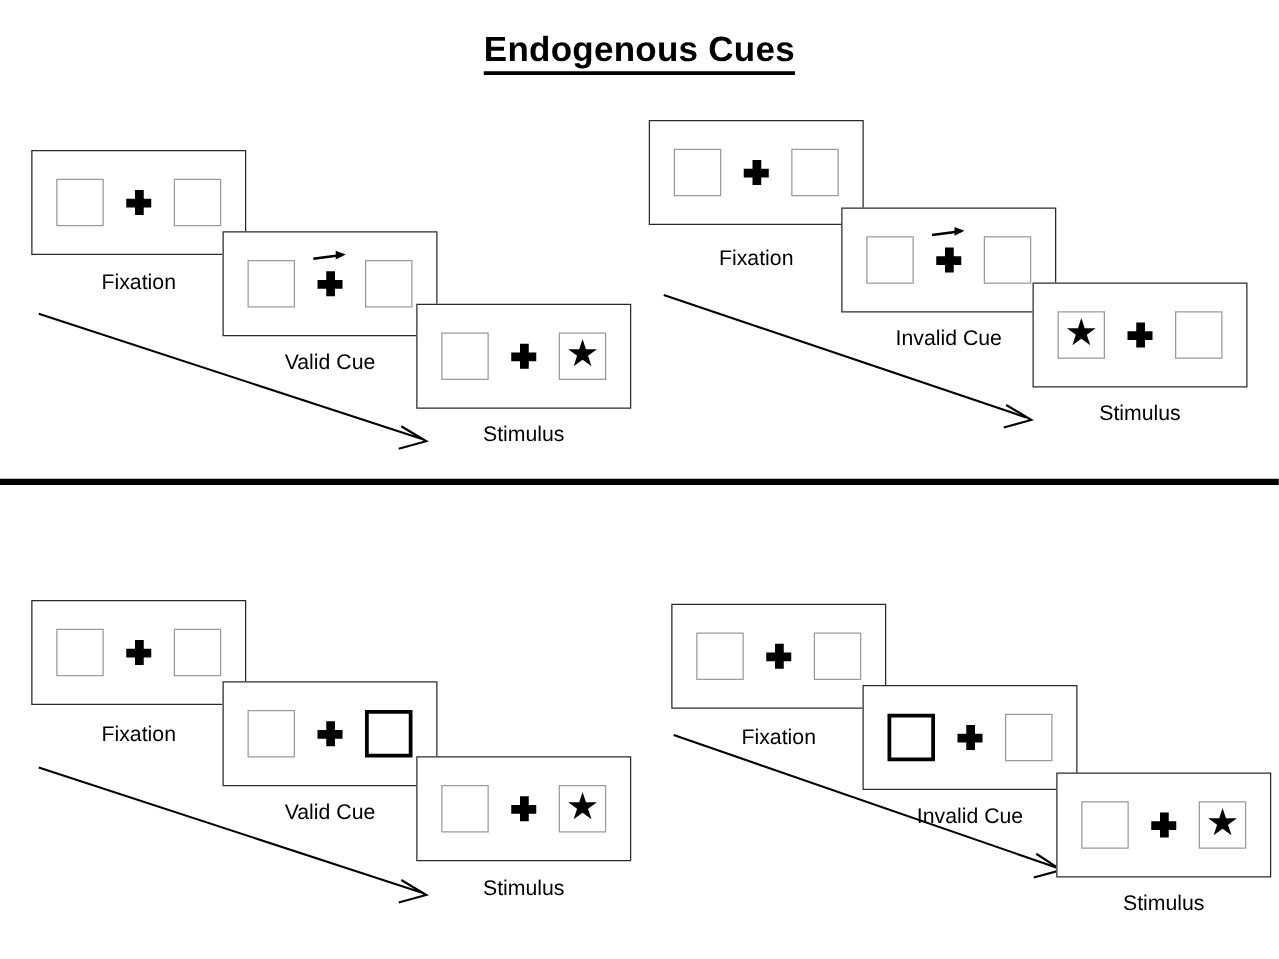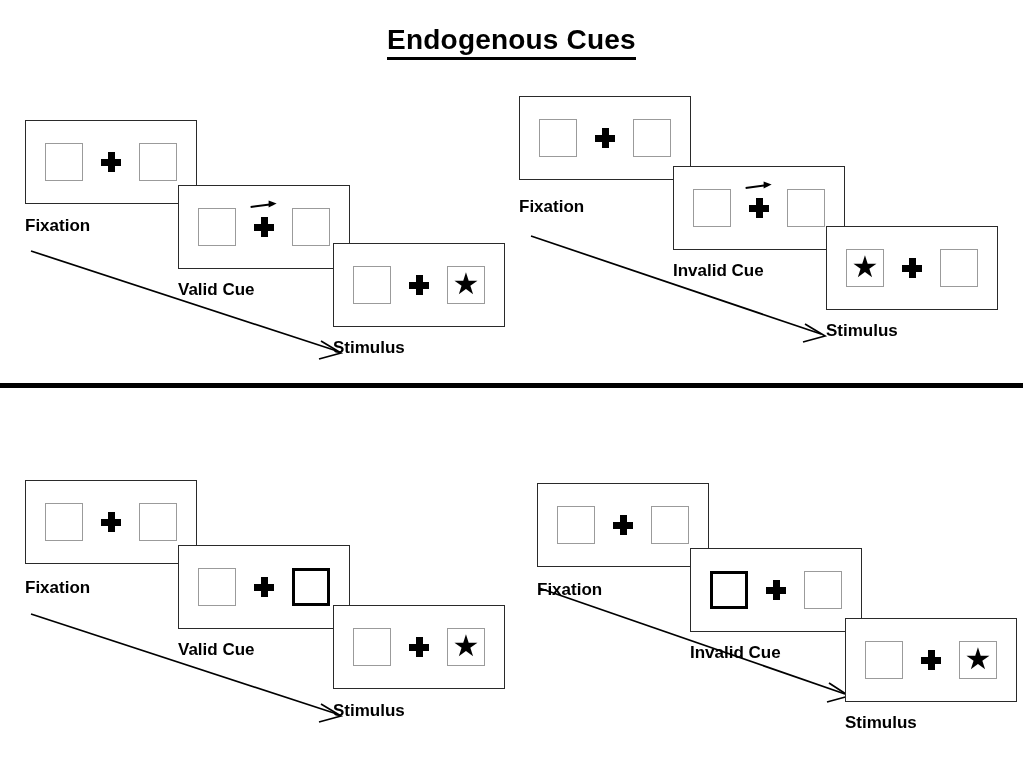--- a/index.html
+++ b/index.html
@@ -86,23 +86,23 @@
     position:absolute;
     top:-17px;
     left:50%;
     transform:translateX(-48%);
     width:30px;height:12px;
   }
 
   .panel-label{
     position:absolute;
     font-size:17px;
-    font-weight:bold;
+    font-weight:normal;
     white-space:nowrap;
-    text-align:left;
+    text-align:center;
   }
 
   .time-arrow{
     position:absolute;
     pointer-events:none;
   }
 </style>
 </head>
 <body>
 

